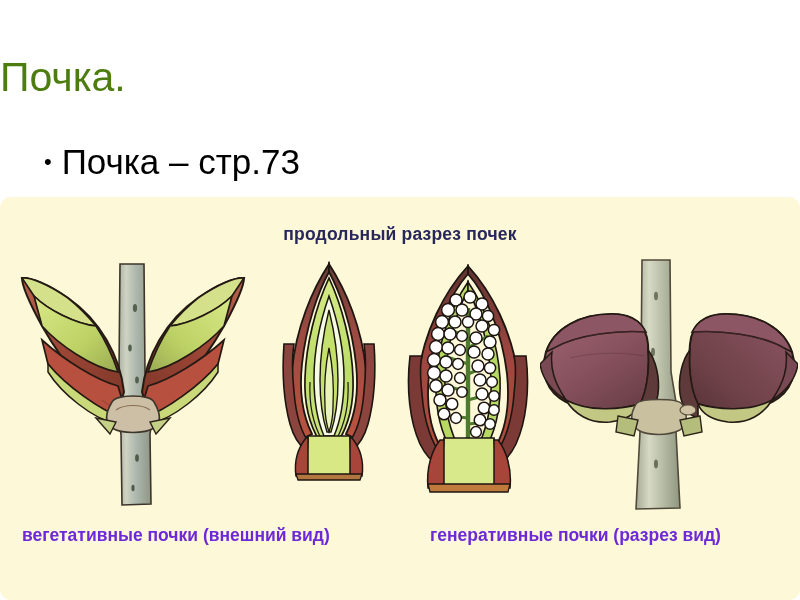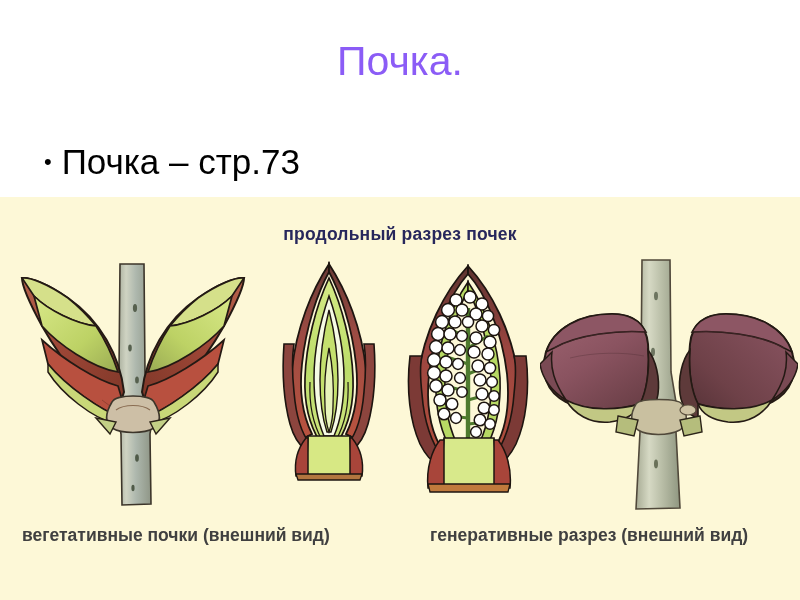--- a/index.html
+++ b/index.html
@@ -12,27 +12,26 @@
     width: 800px;
     height: 600px;
     overflow: hidden;
     font-family: "Liberation Sans", sans-serif;
     position: relative;
   }
 
   
   .slide-title {
     position: absolute;
-    top: 40px;
-    left: 0;
-    width: 800px;
-    text-align: center;
+    top: 56px;
+    left: 0;
+    width: 800px;
     font-size: 41px;
     line-height: 1.05;
-    color: #8b5cf6;
+    color: #4d7c0f;
     letter-spacing: 0px;
     font-weight: 400;
   }
   .bullet-row {
     position: absolute;
     top: 144px;
     left: 44px;
     display: flex;
     align-items: flex-start;
     gap: 10px;
@@ -50,20 +49,21 @@
   }
 
   
   .panel {
     position: absolute;
     left: 0;
     top: 197px;
     width: 800px;
     height: 403px;
     background: #fdf8d7;
+    border-radius: 11px;
   }
   .panel-caption {
     position: absolute;
     top: 27px;
     left: 0;
     width: 800px;
     text-align: center;
     font-size: 17.5px;
     font-weight: 700;
     color: #27275c;
@@ -90,21 +90,21 @@
     top: 328px;
     left: 0;
     width: 800px;
     height: 34px;
   }
   .bl {
     position: absolute;
     top: 0;
     font-size: 17.5px;
     font-weight: 700;
-    color: #404040;
+    color: #6d28d9;
     white-space: nowrap;
   }
   .bl-left  { left: 22px;  }
   .bl-right { left: 430px; }
 </style>
 </head>
 <body>
 
 <div class="slide-title">Почка.</div>
 
@@ -356,16 +356,16 @@
           <path d="M160 164 L140 168 L144 184 L162 180 Z" fill="#b5bd7c" stroke="#2b2318" stroke-width="1.4"></path>
           <ellipse cx="148" cy="158" rx="8" ry="5" fill="#cfc3a4" stroke="#5a4e3c" stroke-width="1.2"></ellipse>
         </g>
       </svg>
     </div>
 
   </div>
 
   <div class="bottom-labels">
     <span class="bl bl-left">вегетативные почки (внешний вид)</span>
-    <span class="bl bl-right">генеративные разрез (внешний вид)</span>
+    <span class="bl bl-right">генеративные почки (разрез вид)</span>
   </div>
 
 </div>
 
 </body></html>

